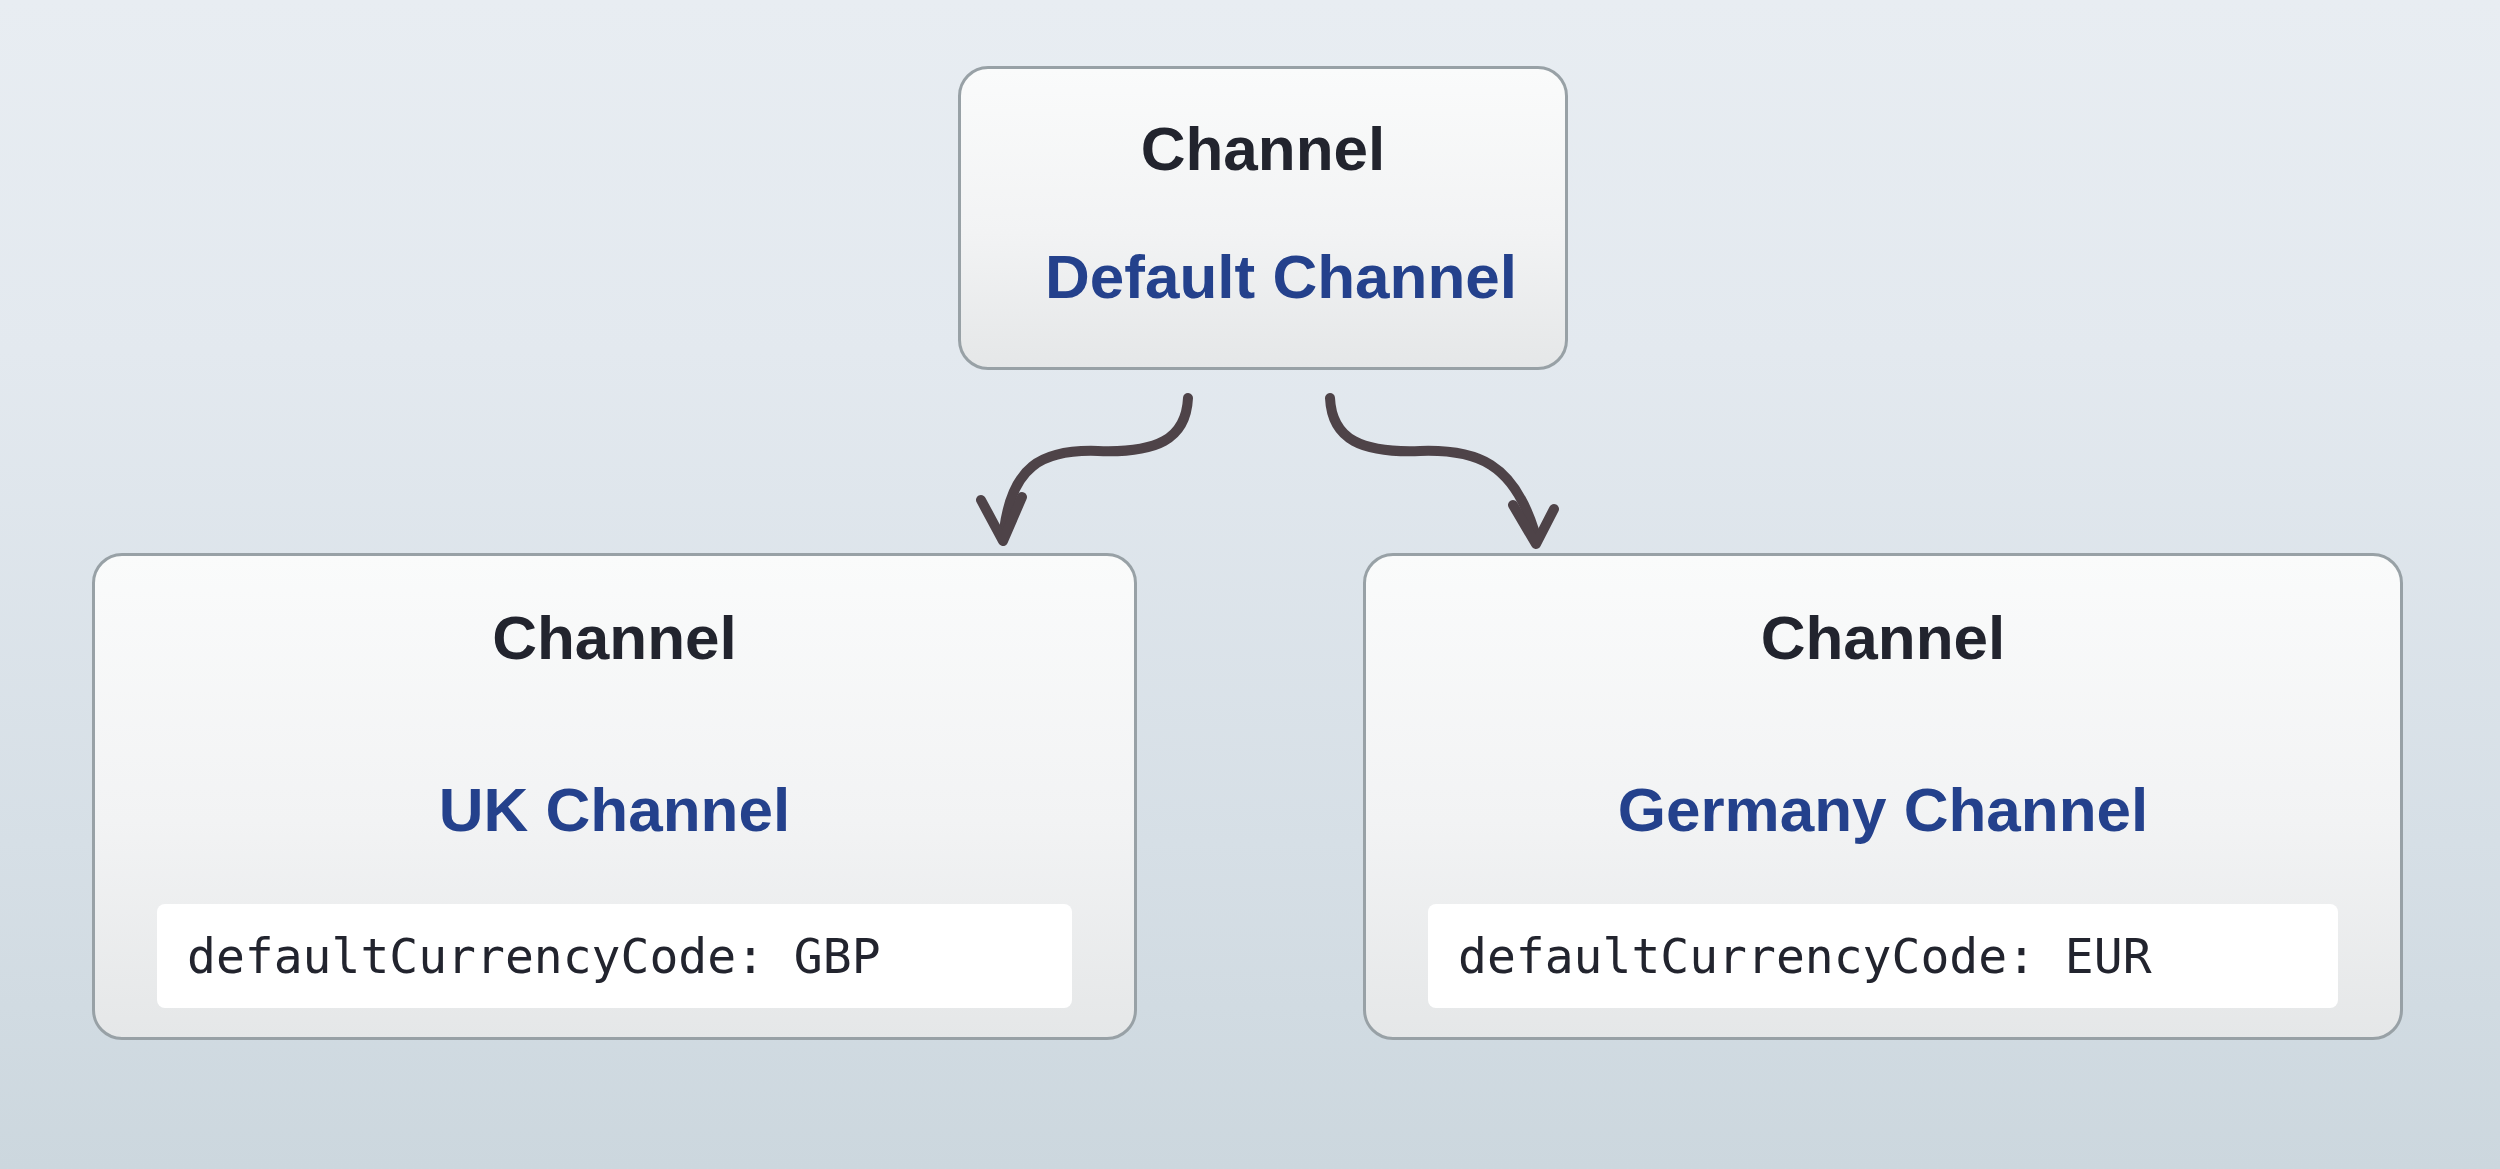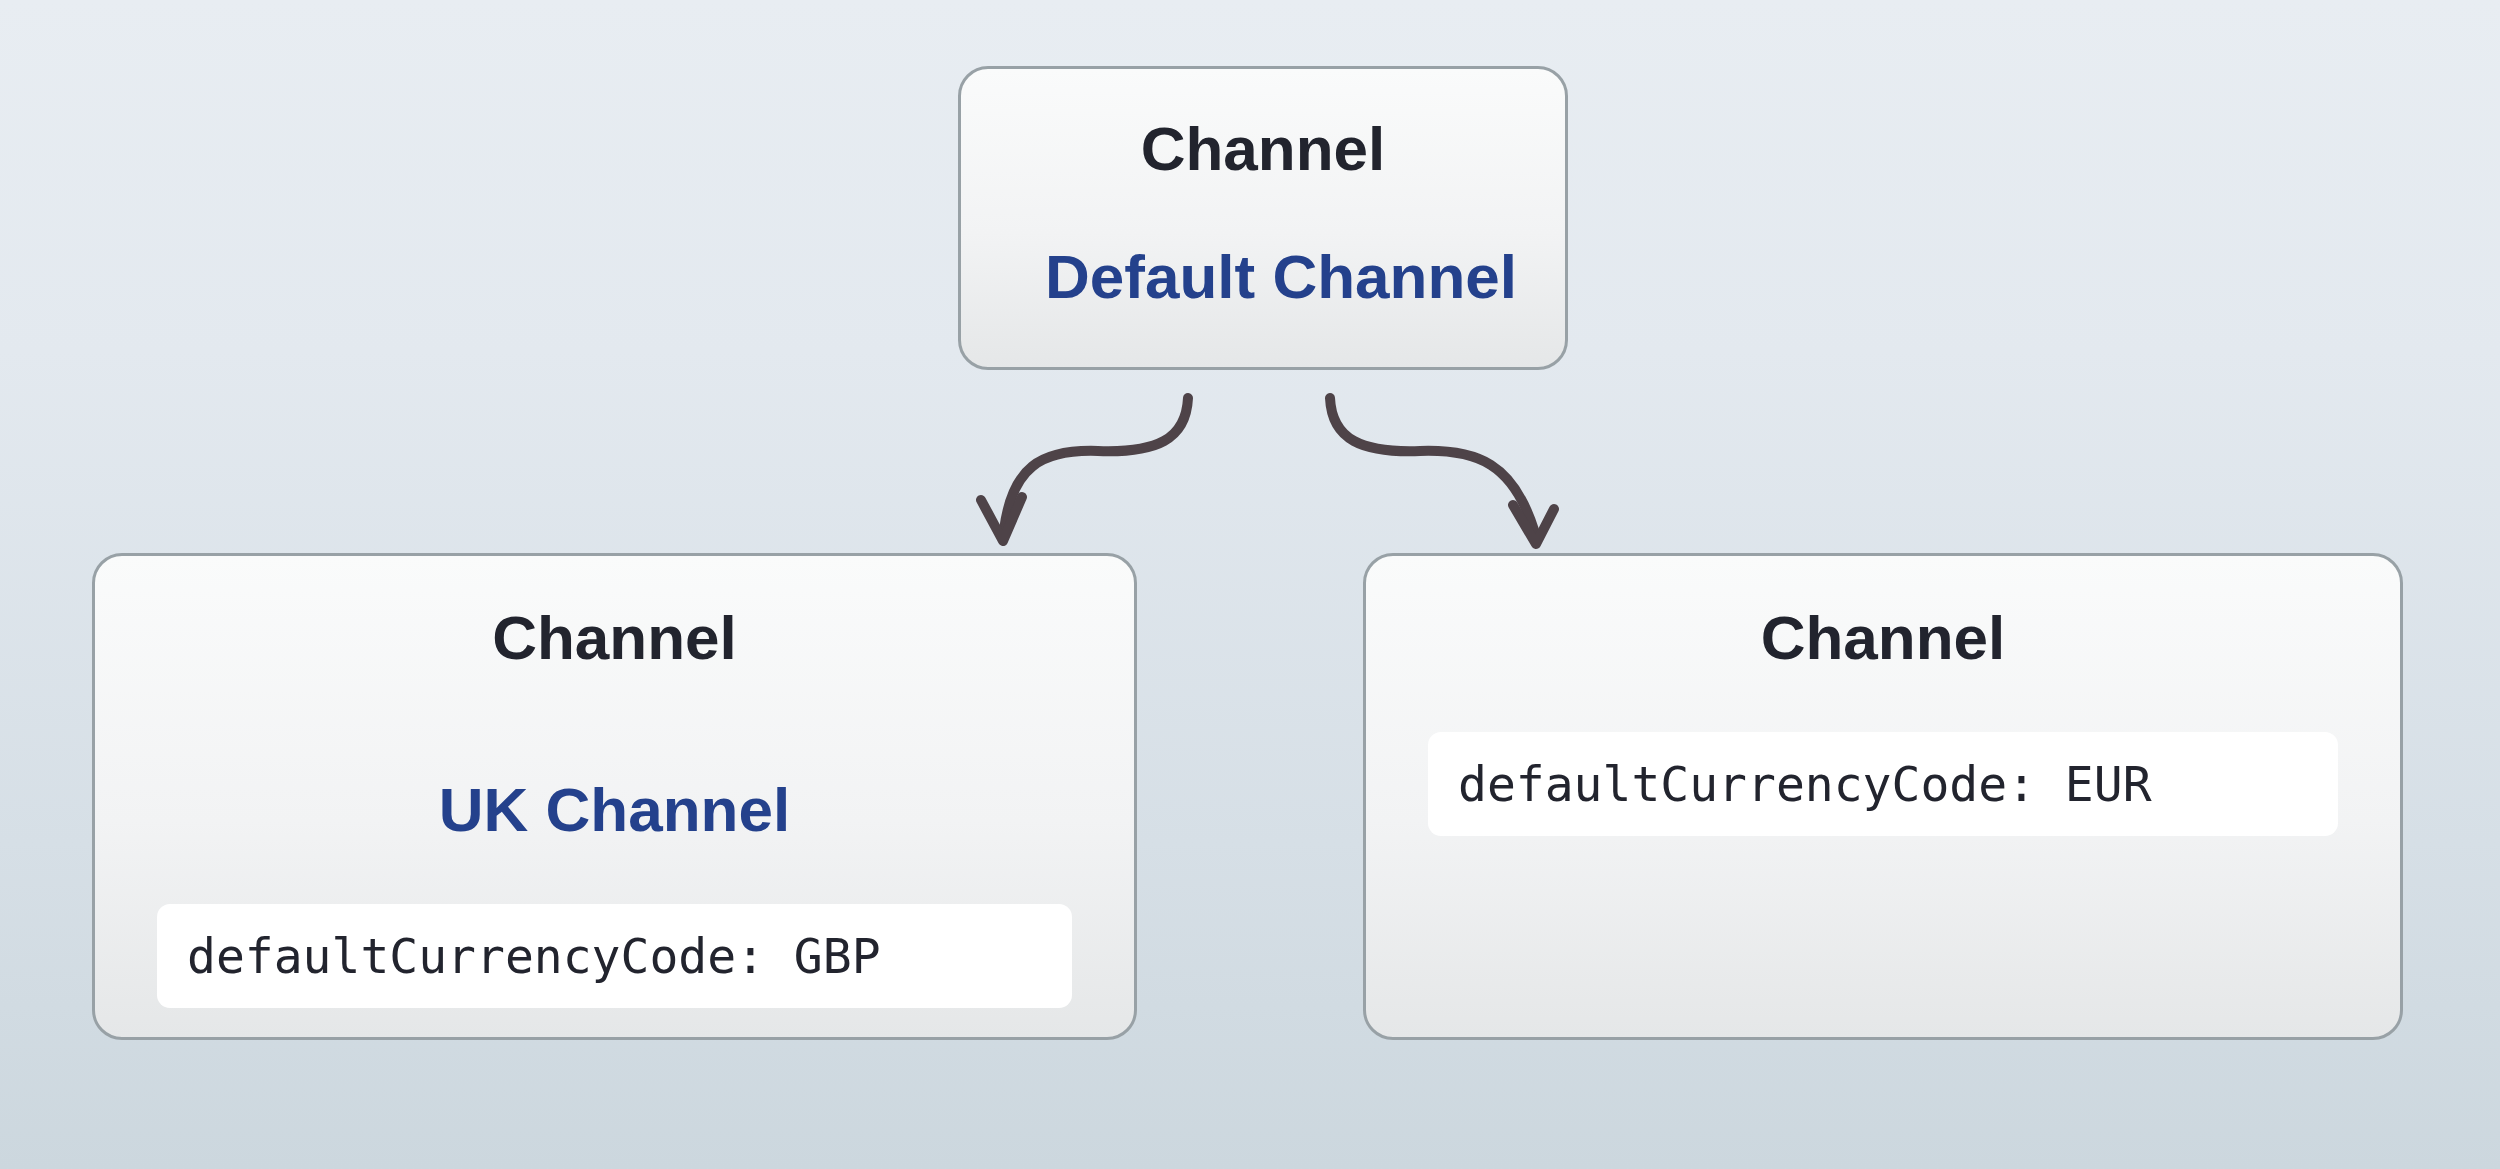--- a/index.html
+++ b/index.html
@@ -34,21 +34,21 @@
     font-size: 62px; font-weight: bold; color: #24418c;
     line-height: 72px; margin-top: 100px;
   }
   .node-root .node-name { margin-top: 56px; margin-left: 36px; }
 
   .code-pill {
     align-self: stretch;
     margin: 58px 62px 0 62px;
     height: 104px;
     background: #ffffff;
-    border-radius: 13px;
+    border-radius: 8px;
     display: flex;
     align-items: center;
     padding: 0 30px;
     box-sizing: border-box;
   }
   .code-text {
     font-family: "DejaVu Sans Mono", "Liberation Mono", monospace;
     font-size: 48px;
     color: #22242e;
     white-space: pre;
@@ -87,18 +87,19 @@
   <div class="node node-uk">
     <div class="node-title">Channel</div>
     <div class="node-name">UK Channel</div>
     <div class="code-pill">
       <span class="code-text">defaultCurrencyCode: GBP</span>
     </div>
   </div>
 
   <div class="node node-germany">
     <div class="node-title">Channel</div>
+    <div class="node-name">Germany Channel</div>
     <div class="code-pill">
       <span class="code-text">defaultCurrencyCode: EUR</span>
     </div>
   </div>
 
 </div>
 
 </body></html>

